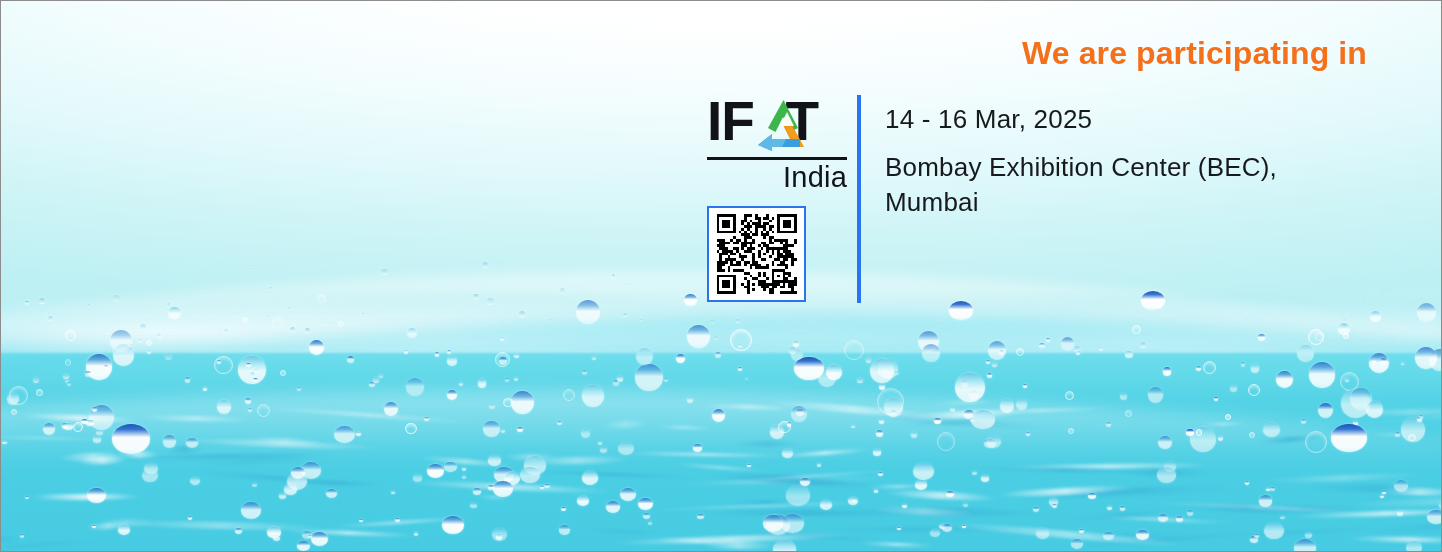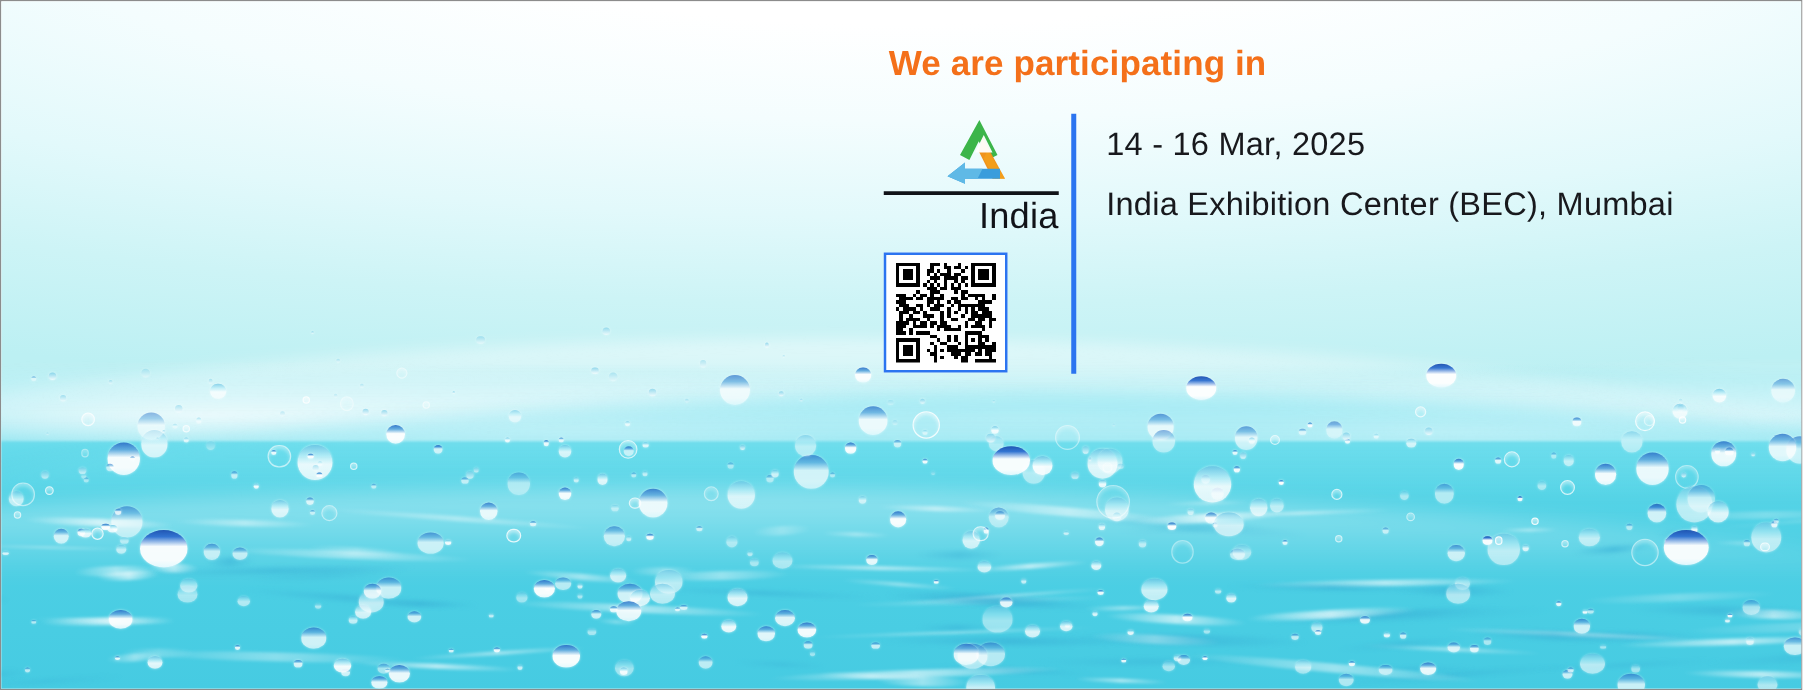--- a/index.html
+++ b/index.html
@@ -136,26 +136,27 @@
   .content {
     position: absolute;
     left: 706px;
     top: 36px;
     width: 660px;
     z-index: 30;
   }
 
   .kicker {
     color: #f4701a;
-    font-size: 28px;
+    font-size: 32px;
     font-weight: bold;
     letter-spacing: 0.1px;
     line-height: 1;
     margin: 0 0 18px 4px;
     white-space: nowrap;
+    text-align: right;
   }
 
   .info-row {
     display: flex;
     align-items: flex-start;
   }
 
   
   .brand-col {
     width: 140px;
@@ -747,20 +748,21 @@
 
   <div class="content">
 
     <div class="kicker">We are participating in</div>
 
     <div class="info-row">
 
       <div class="brand-col">
 
         <div class="ifat-logo">
+          <div class="ifat-letters">IF<span class="hide-a">A</span>T</div>
           <svg class="ifat-tri" viewBox="0 0 56 54">
             <path d="M27.5 2 L42 30 L34 34 L27 19 L19.5 34 L12 30 Z" fill="#3cb54a"></path>
             <path d="M27.5 2 L42 30 L34 34 L27 19 Z" fill="#63c15c" opacity="0.0"></path>
             <path d="M30 16 L48 49 L38 49 L27 27 Z" fill="#f0931c"></path>
             <path d="M34 26 L48 49 L40 49 L31 33 Z" fill="#f5a81b" opacity="0.55"></path>
             <path d="M2 47 L16 36 L16 41 L44 41 L44 49 L16 49 L16 53 Z" fill="#3a9ddc"></path>
             <path d="M2 47 L16 36 L16 41 L30 41 L26 49 L16 49 L16 53 Z" fill="#5fb9e6"></path>
             <path d="M24 28 L31 14 L38 28 Z" fill="#ffffff" opacity="0.95"></path>
           </svg>
         </div>
@@ -1190,18 +1192,18 @@
                 <rect x="28" y="28" width="1" height="1"></rect>
               </g>
           </svg>
         </div>
       </div>
 
       <div class="v-divider"></div>
 
       <div class="detail-col">
         <div class="date-line">14 - 16 Mar, 2025</div>
-        <div class="venue-line">India Exhibition Center (BEC), Mumbai</div>
+        <div class="venue-line">Bombay Exhibition Center (BEC), Mumbai</div>
       </div>
 
     </div>
   </div>
 </div>
 
 </body></html>

